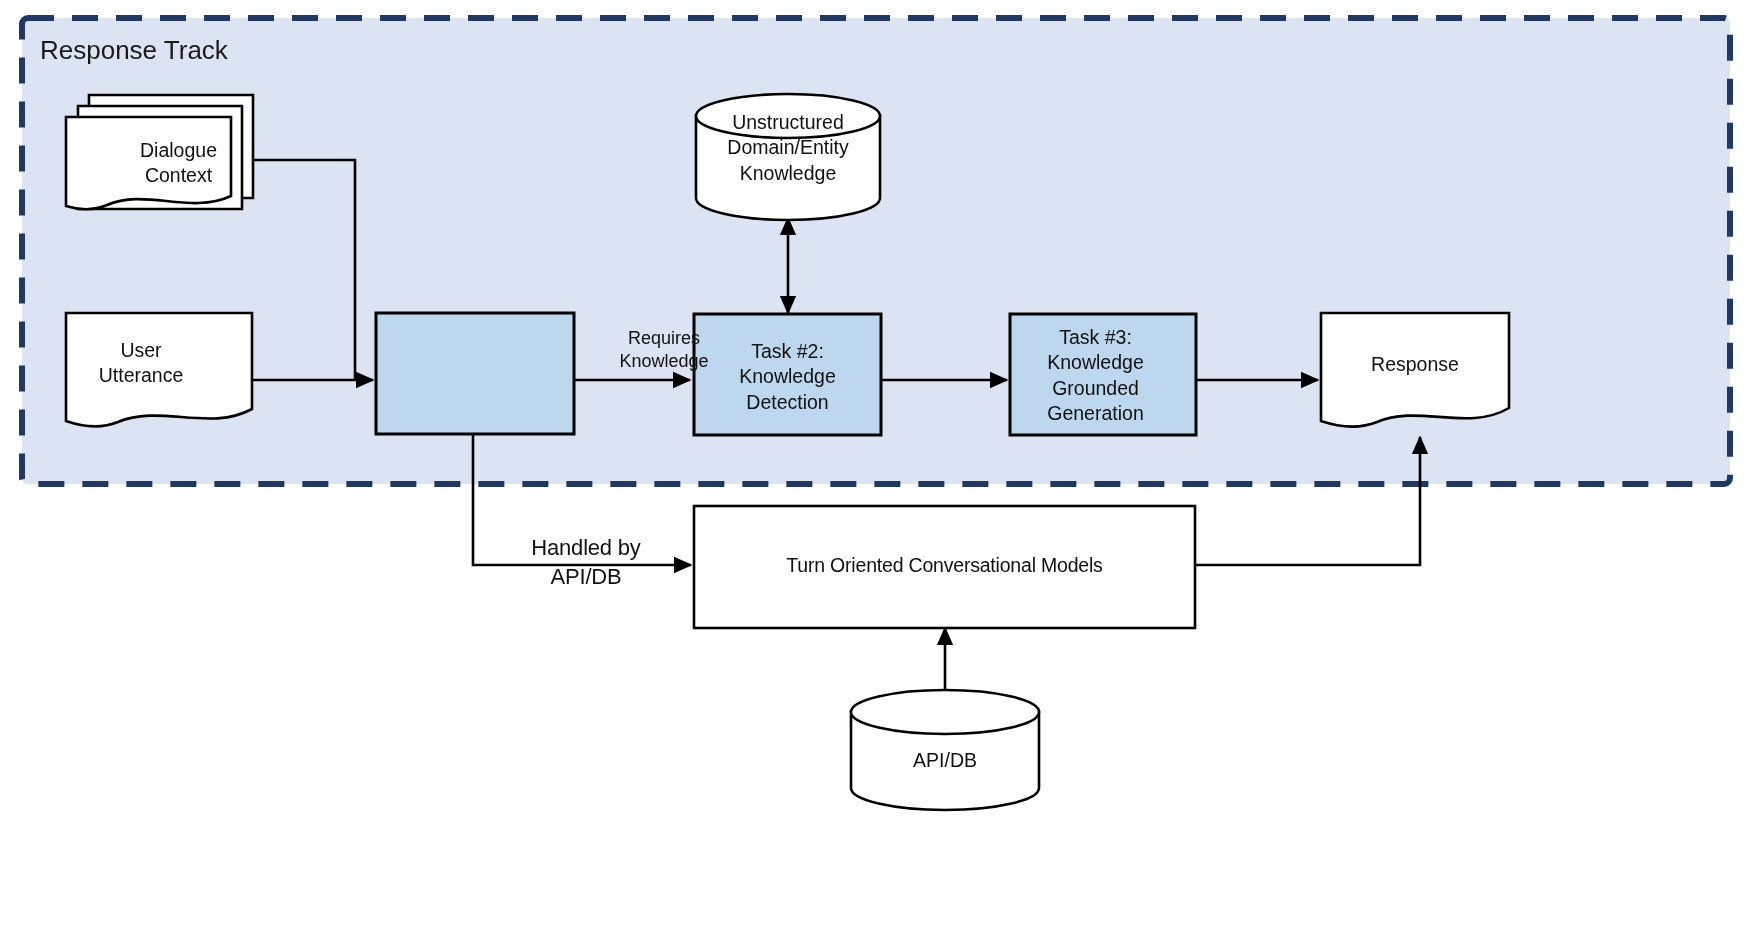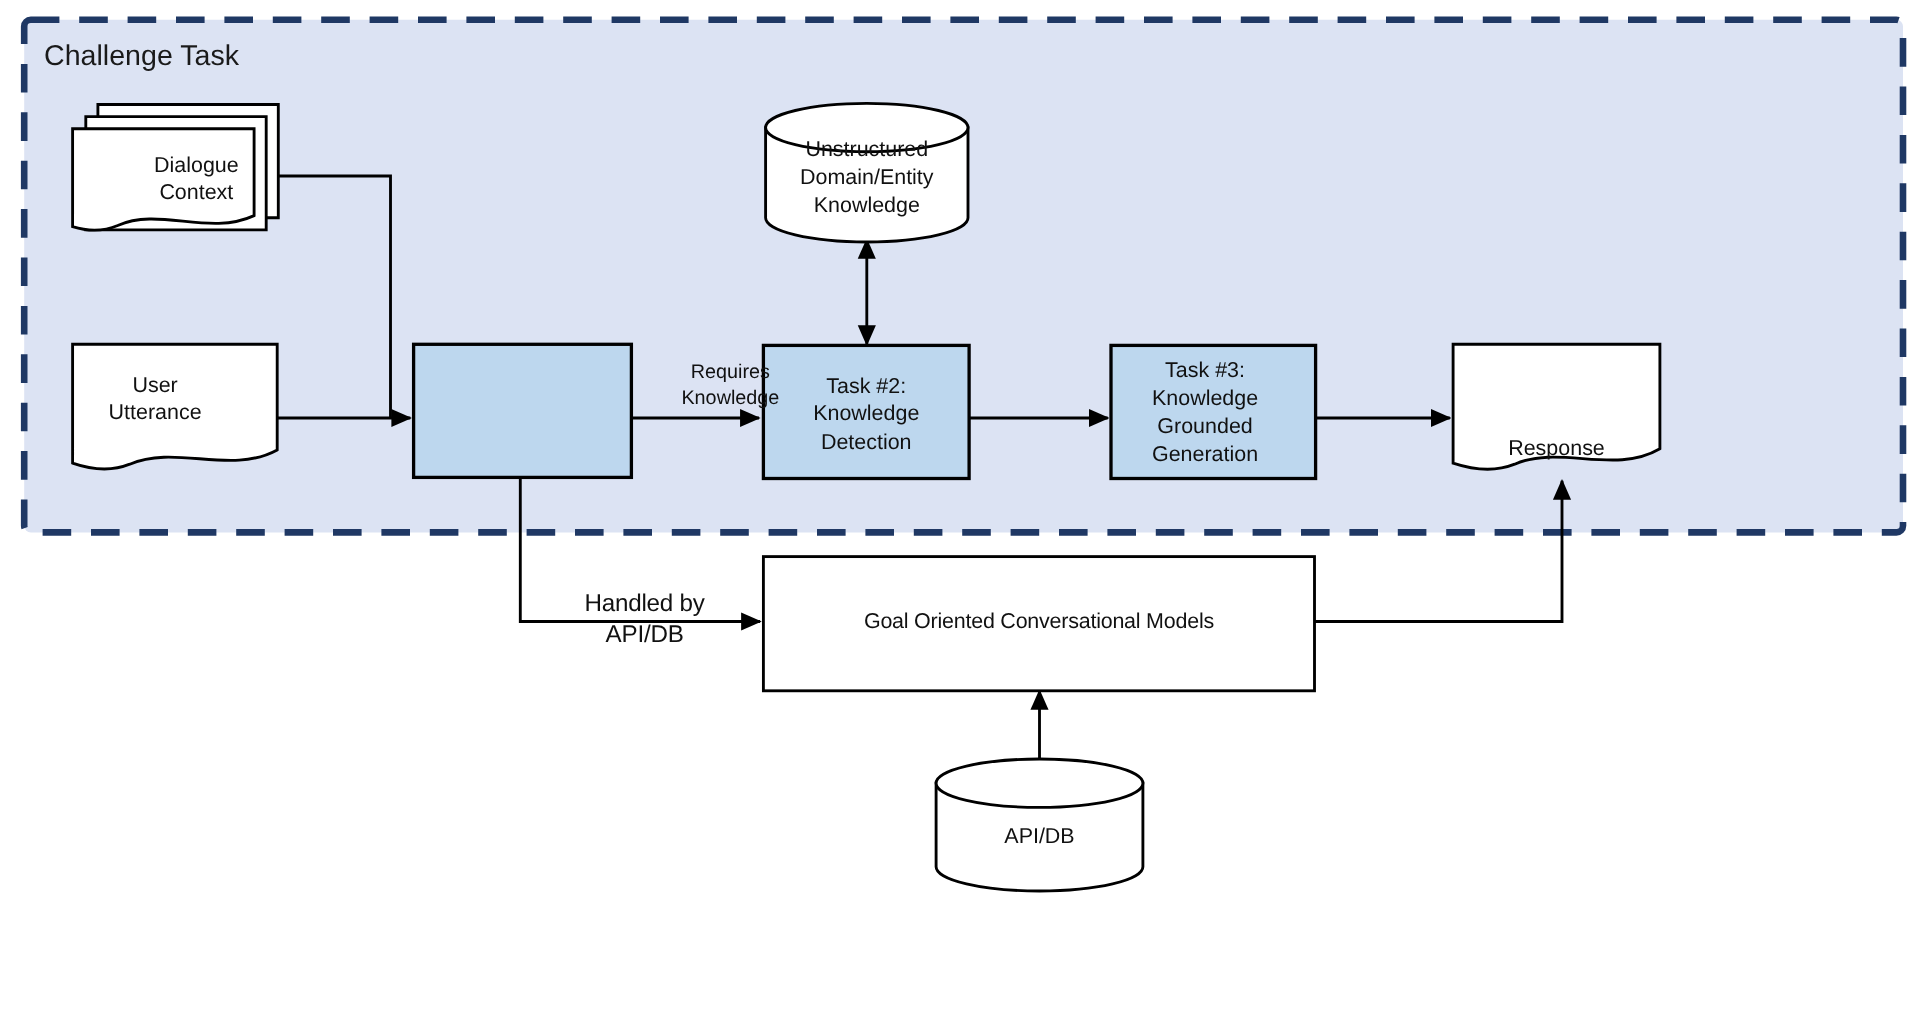--- a/index.html
+++ b/index.html
@@ -100,45 +100,45 @@
     </g>
 
     <g>
       <path d="M 851 712 L 851 788
                A 94 22 0 0 0 1039 788
                L 1039 712 Z" fill="#ffffff" stroke="#000000" stroke-width="2.6"></path>
       <ellipse cx="945" cy="712" rx="94" ry="22" fill="#ffffff" stroke="#000000" stroke-width="2.6"></ellipse>
     </g>
   </svg>
 
-  <div class="lbl lbl-track" style="left:40px;top:34px;width:420px;">Challenge Task</div>
+  <div class="lbl lbl-track" style="left:40px;top:34px;width:420px;">Response Track</div>
 
   <div class="lbl lbl-node" style="left:66px;top:138px;width:165px;margin-left:30px;">Dialogue
 Context</div>
 
   <div class="lbl lbl-node" style="left:66px;top:338px;width:150px;">User
 Utterance</div>
 
 
-  <div class="lbl lbl-node" style="left:694px;top:124px;width:188px;">Unstructured
+  <div class="lbl lbl-node" style="left:694px;top:110px;width:188px;">Unstructured
 Domain/Entity
 Knowledge</div>
 
   <div class="lbl lbl-node" style="left:694px;top:339px;width:187px;">Task #2:
 Knowledge
 Detection</div>
 
   <div class="lbl lbl-node" style="left:1010px;top:325px;width:171px;">Task #3:
 Knowledge
 Grounded
 Generation</div>
 
-  <div class="lbl lbl-node" style="left:1321px;top:352px;width:188px;margin-top:44px;">Response</div>
+  <div class="lbl lbl-node" style="left:1321px;top:352px;width:188px;">Response</div>
 
-  <div class="lbl lbl-wide" style="left:694px;top:553px;width:501px;">Goal Oriented Conversational Models</div>
+  <div class="lbl lbl-wide" style="left:694px;top:553px;width:501px;">Turn Oriented Conversational Models</div>
 
   <div class="lbl lbl-node" style="left:851px;top:748px;width:188px;">API/DB</div>
 
   <div class="lbl lbl-edge" style="left:572px;top:327px;width:118px;">Requires
 Knowledge</div>
 
   <div class="lbl lbl-wide" style="left:482px;top:534px;width:208px;font-size:22px;">Handled by
 API/DB</div>
 
 </div>

